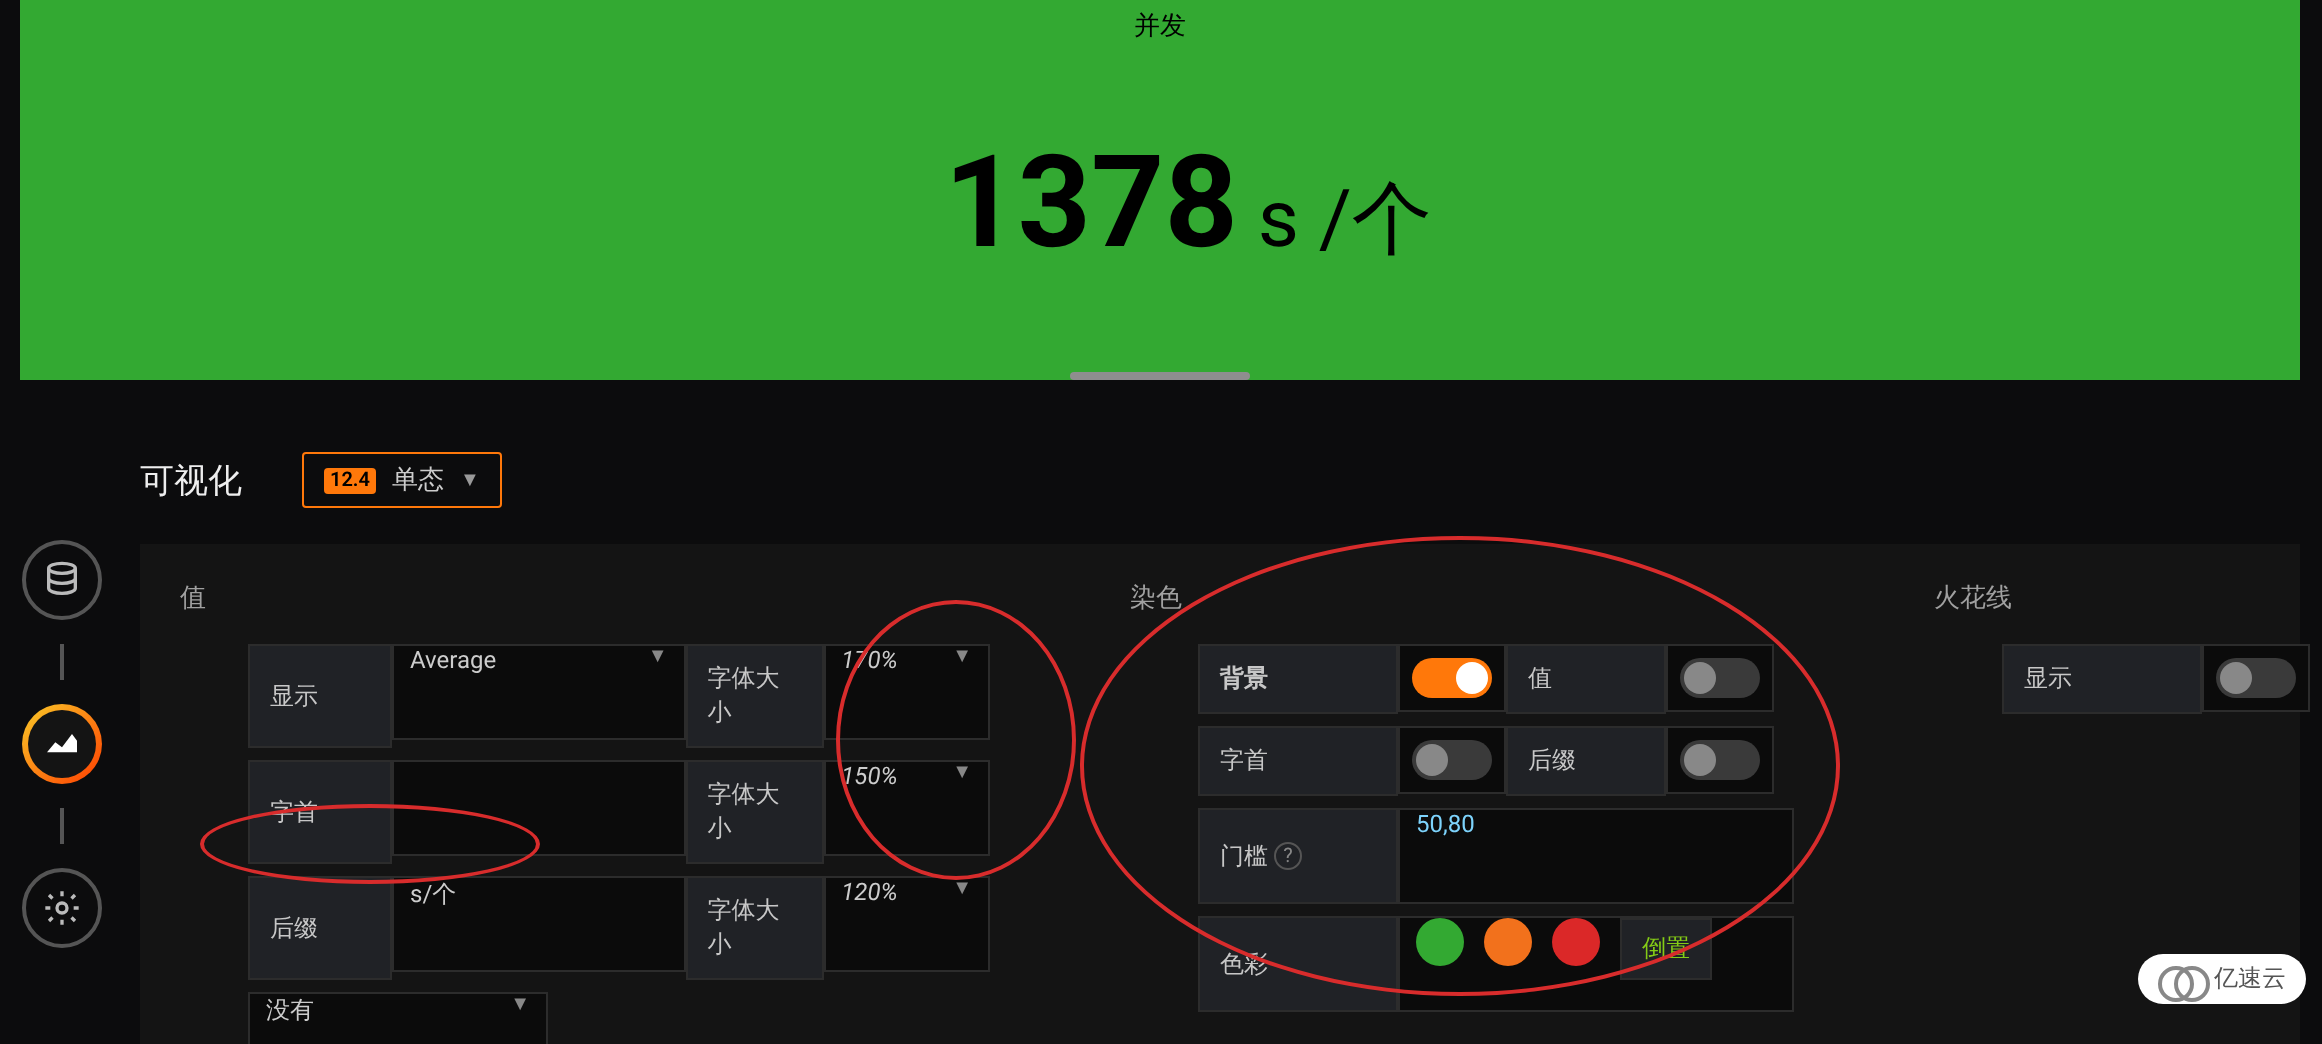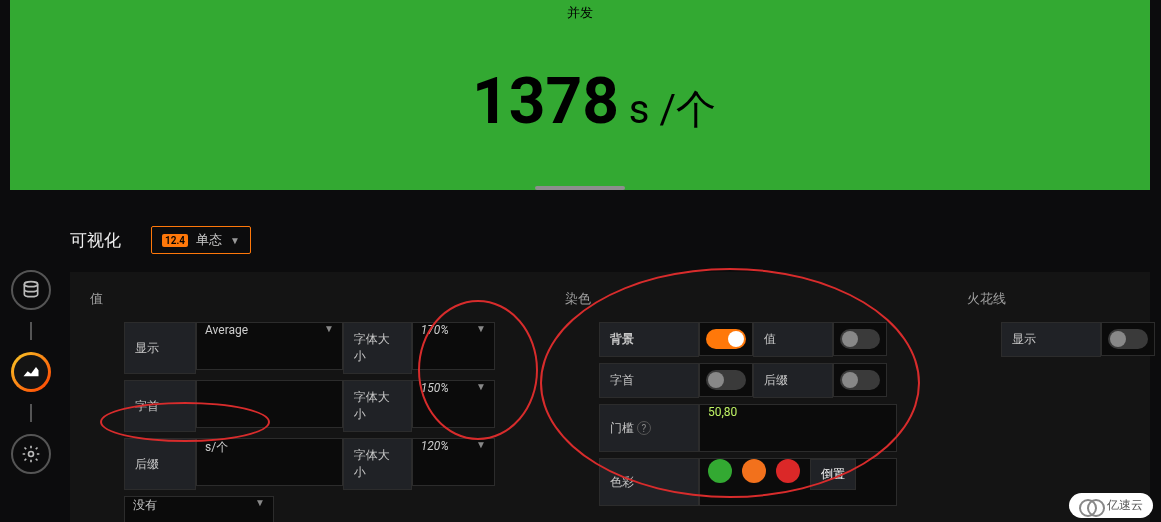--- a/index.html
+++ b/index.html
@@ -111,33 +111,33 @@
   }
   .toggle.on { background:#ff780a;}
   .toggle.on .knob { left:22px; background:#fff;}
   .toggle-cell {
     background:#0b0b0b; border:1px solid #2c2c2c; height:34px; width:54px;
     display:flex; align-items:center; justify-content:center;
   }
   .chip { width:24px; height:24px; border-radius:50%; cursor:pointer;}
   .chip.green{background:#33a932;} .chip.orange{background:#f2711c;} .chip.red{background:#db2828;}
   .invert-btn {
-    background:#202226; border:1px solid #2c2c2c; color:#ffffff;
+    background:#202226; border:1px solid #2c2c2c; color:#84cc16;
     padding: 6px 10px; font-size:12px; cursor:pointer;
   }
 
   
   .annot {
     position:absolute; border:2px solid #d82c2c; border-radius:50%;
     pointer-events:none;
   }
 
   
   .watermark {
-    position:absolute; right:8px; bottom:4px;
+    position:absolute; right:8px; bottom:20px;
     background:#fff; border-radius:14px; padding:4px 10px;
     display:flex; align-items:center; gap:6px; color:#555; font-size:12px;
   }
   .watermark .logo {
     width:22px; height:14px; position:relative;
   }
   .watermark .logo::before, .watermark .logo::after {
     content:""; position:absolute; top:0; width:14px; height:14px; border:2px solid #888; border-radius:50%;
   }
   .watermark .logo::before{left:0;} .watermark .logo::after{left:8px;}
@@ -265,21 +265,21 @@
           <div class="toggle-cell">
               <div class="toggle">
                 <div class="knob"></div>
               </div>
             </div>
         </div>
         <div class="row">
           <div class="lbl" style="min-width:100px;">
             <span>门槛</span>&nbsp;<span style="color:#888;border:1px solid #555;border-radius:50%;width:14px;height:14px;display:inline-flex;align-items:center;justify-content:center;font-size:10px;">?</span>
           </div>
-          <div class="ctrl input" style="width:198px;color:#bef264;">
+          <div class="ctrl input" style="width:198px;color:#7dd3fc;">
               <span>50,80</span>
             </div>
         </div>
         <div class="row">
           <div class="lbl" style="min-width:100px;">色彩</div>
           <div class="ctrl" style="width:198px; gap:10px; justify-content:flex-start;">
             <div class="chip green"></div>
             <div class="chip orange"></div>
             <div class="chip red"></div>
             <button class="invert-btn">倒置</button>

